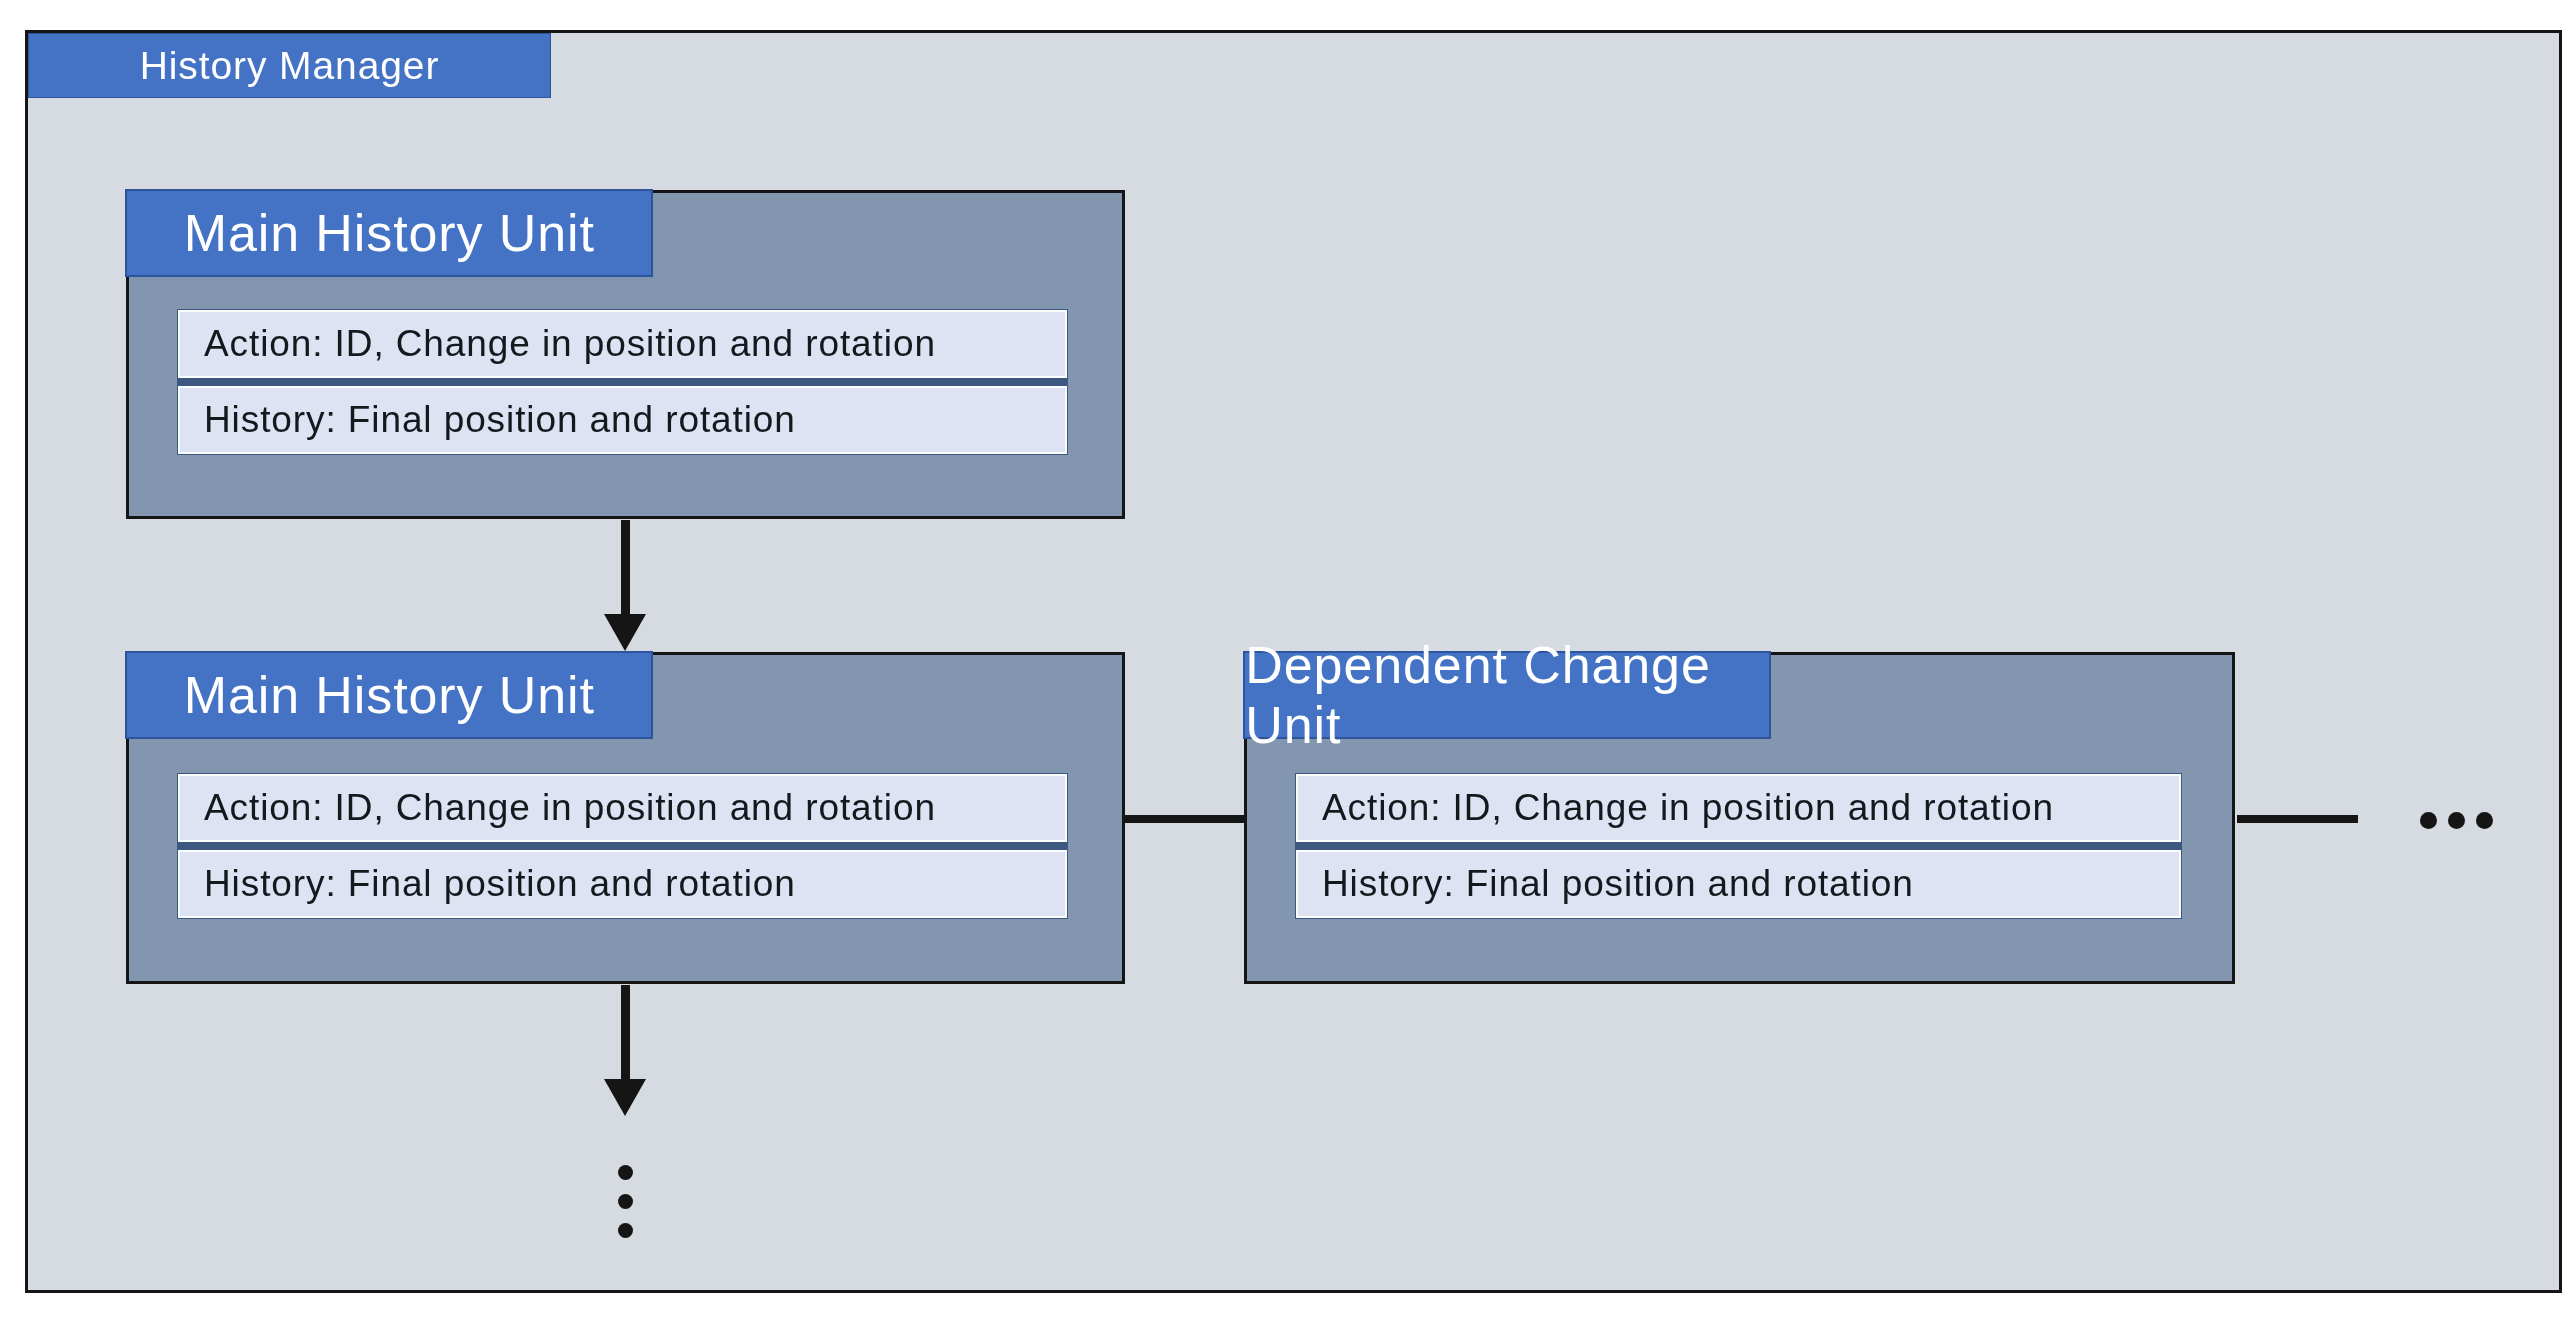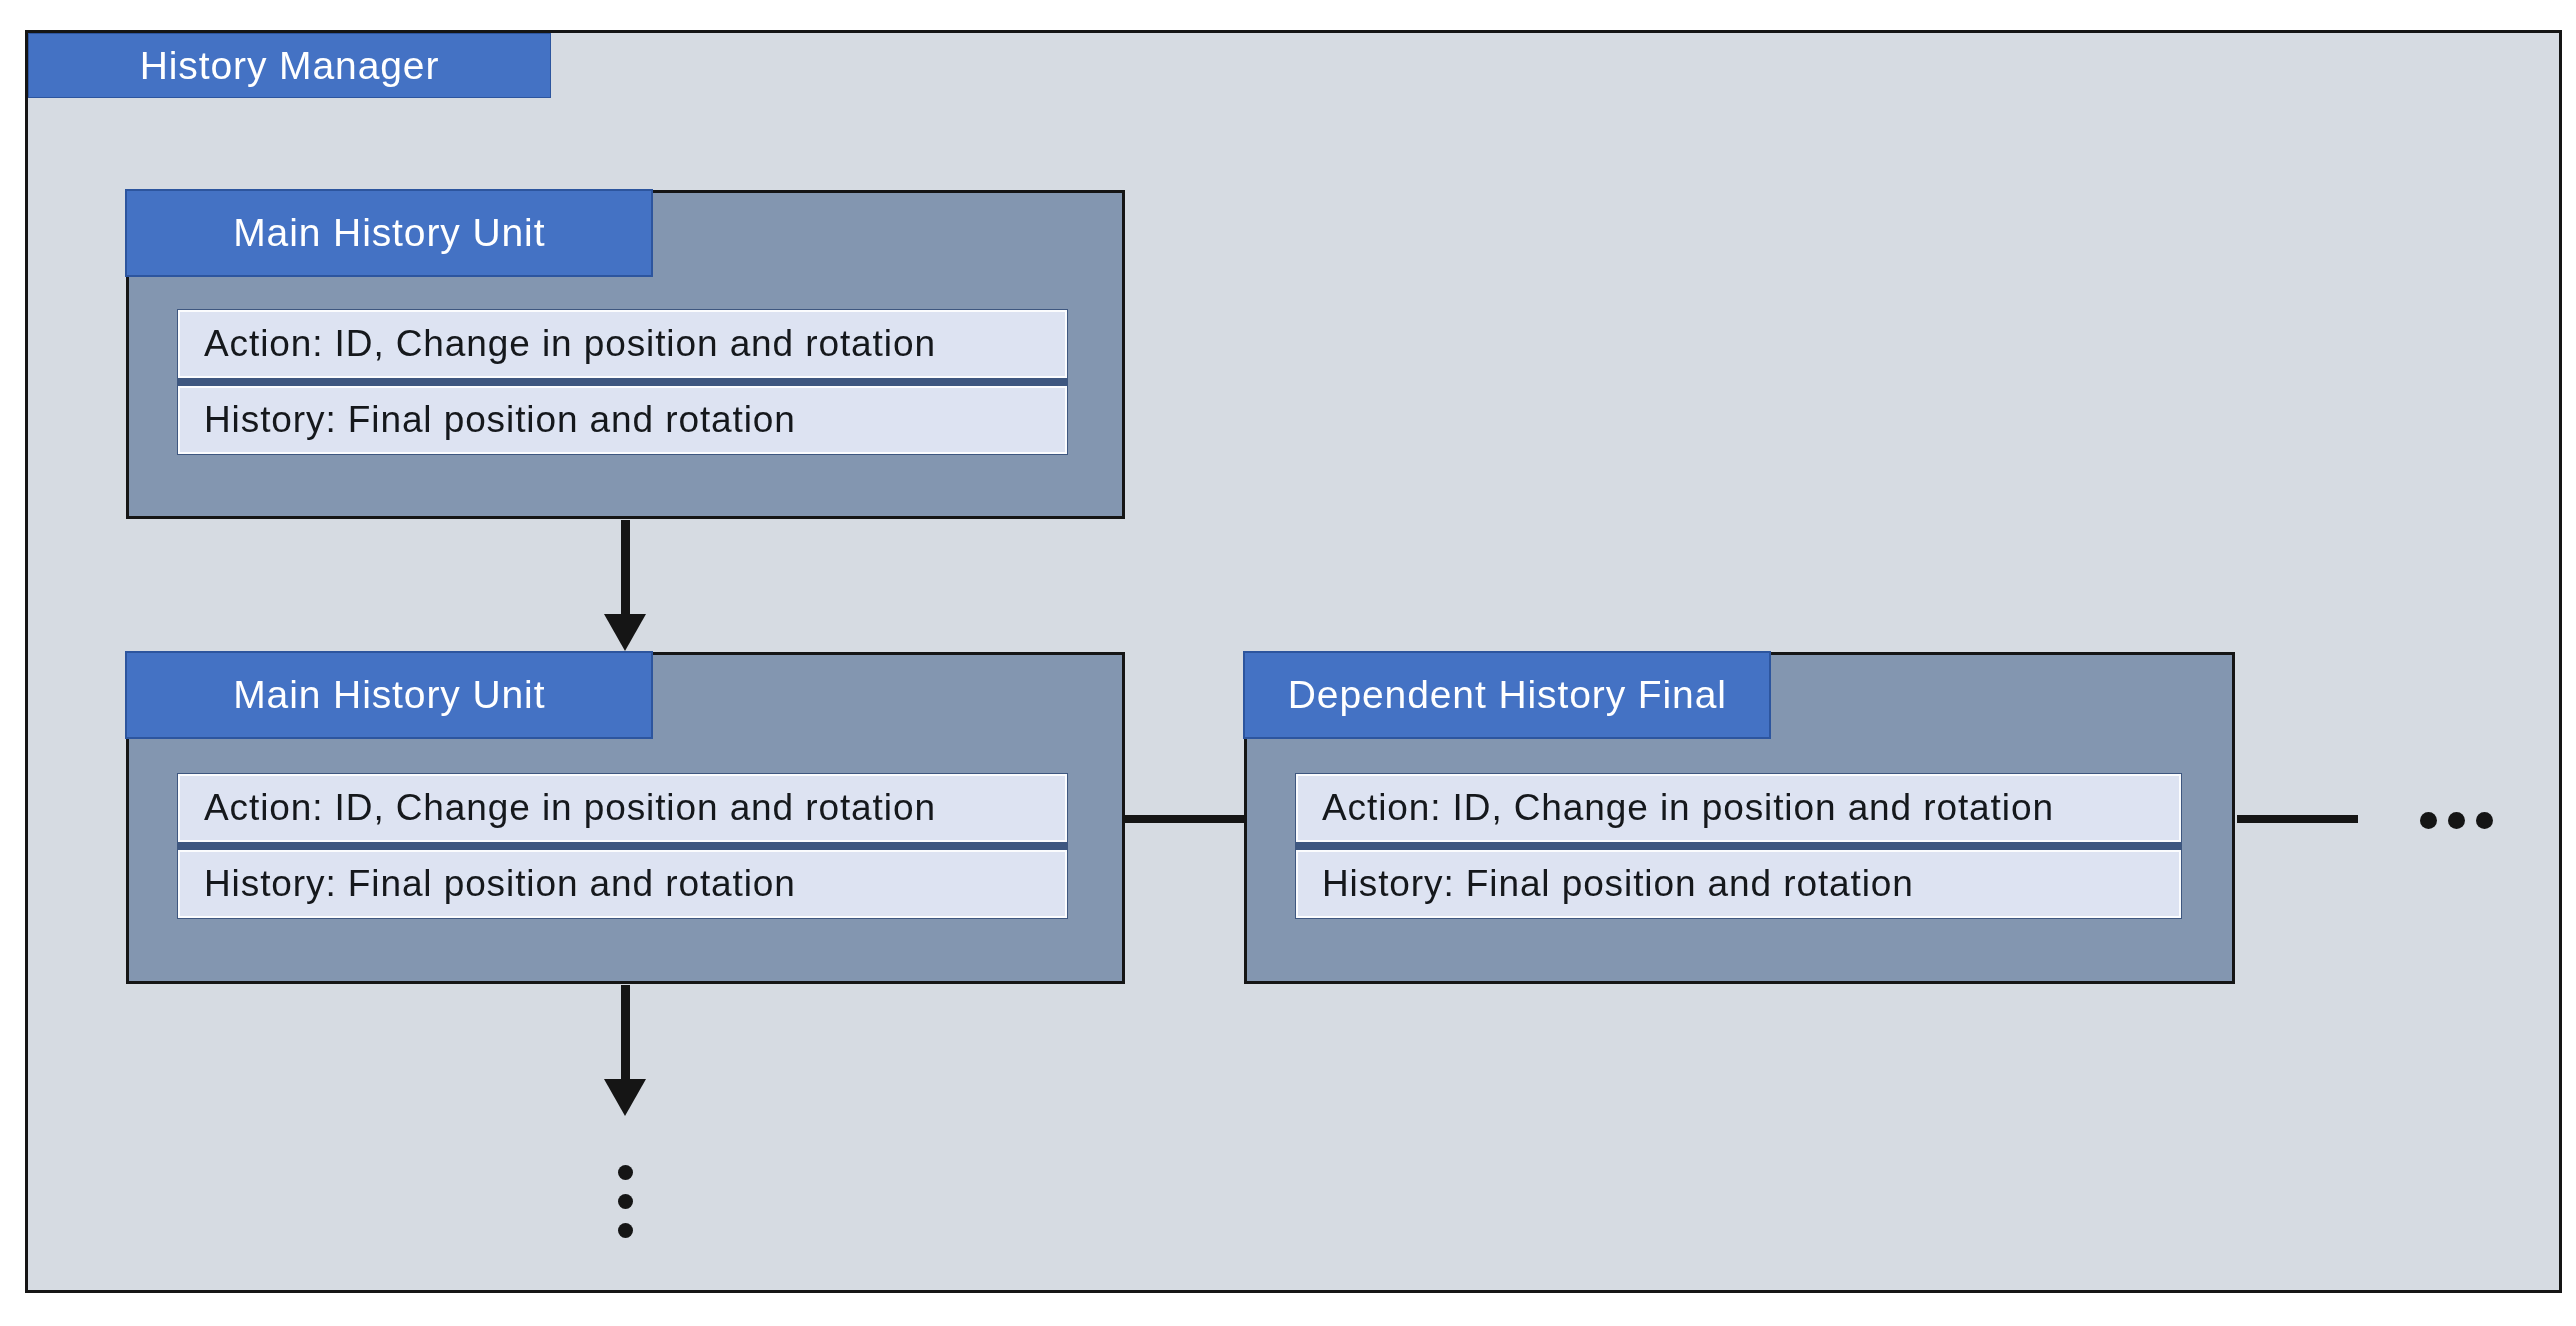--- a/index.html
+++ b/index.html
@@ -18,21 +18,21 @@
     color:#ffffff;font-size:39px;letter-spacing:0.9px;
     display:flex;align-items:center;justify-content:center;
   }
   
   .unit{
     position:absolute;background:#8396b0;border:3.7px solid #151515;box-sizing:border-box;
   }
   .unit-tab{
     position:absolute;left:-3.7px;top:-3.7px;width:528px;height:88px;
     background:#4472c4;border:2.8px solid #2d559e;box-sizing:border-box;
-    color:#ffffff;font-size:39px;letter-spacing:0.9px;
+    color:#ffffff;font-size:52px;letter-spacing:0.9px;
     display:flex;align-items:center;justify-content:center;
   }
   .unit-table{
     position:absolute;background:#3e5780;border:1.9px solid #3e5780;box-sizing:border-box;
     display:flex;flex-direction:column;gap:8px;
   }
   .unit-row{
     flex:1;background:#dde3f2;border:2.8px solid #fbfcfe;box-sizing:border-box;
     display:flex;align-items:center;padding-left:24px;
     color:#15181c;font-size:37px;letter-spacing:0.9px;white-space:nowrap;overflow:hidden;
@@ -78,21 +78,21 @@
     <div class="unit-table" style="left:48px;top:118px;width:891px;height:146px;">
       <div class="unit-row">Action: ID, Change in position and rotation</div>
       <div class="unit-row">History: Final position and rotation</div>
     </div>
   </div>
 
   <div class="hline" style="left:1123px;top:815px;width:125px;"></div>
 
   <div class="unit" style="left:1244px;top:652px;width:991px;height:332px;">
     <div class="unit-tab">
-      <span>Dependent History Final</span>
+      <span>Dependent Change Unit</span>
     </div>
     <div class="unit-table" style="left:48px;top:118px;width:887px;height:146px;">
       <div class="unit-row">Action: ID, Change in position and rotation</div>
       <div class="unit-row">History: Final position and rotation</div>
     </div>
   </div>
 
   <div class="hline" style="left:2237px;top:815px;width:121px;"></div>
 
   <div class="dots-h" style="left:2420px;top:812px;">

